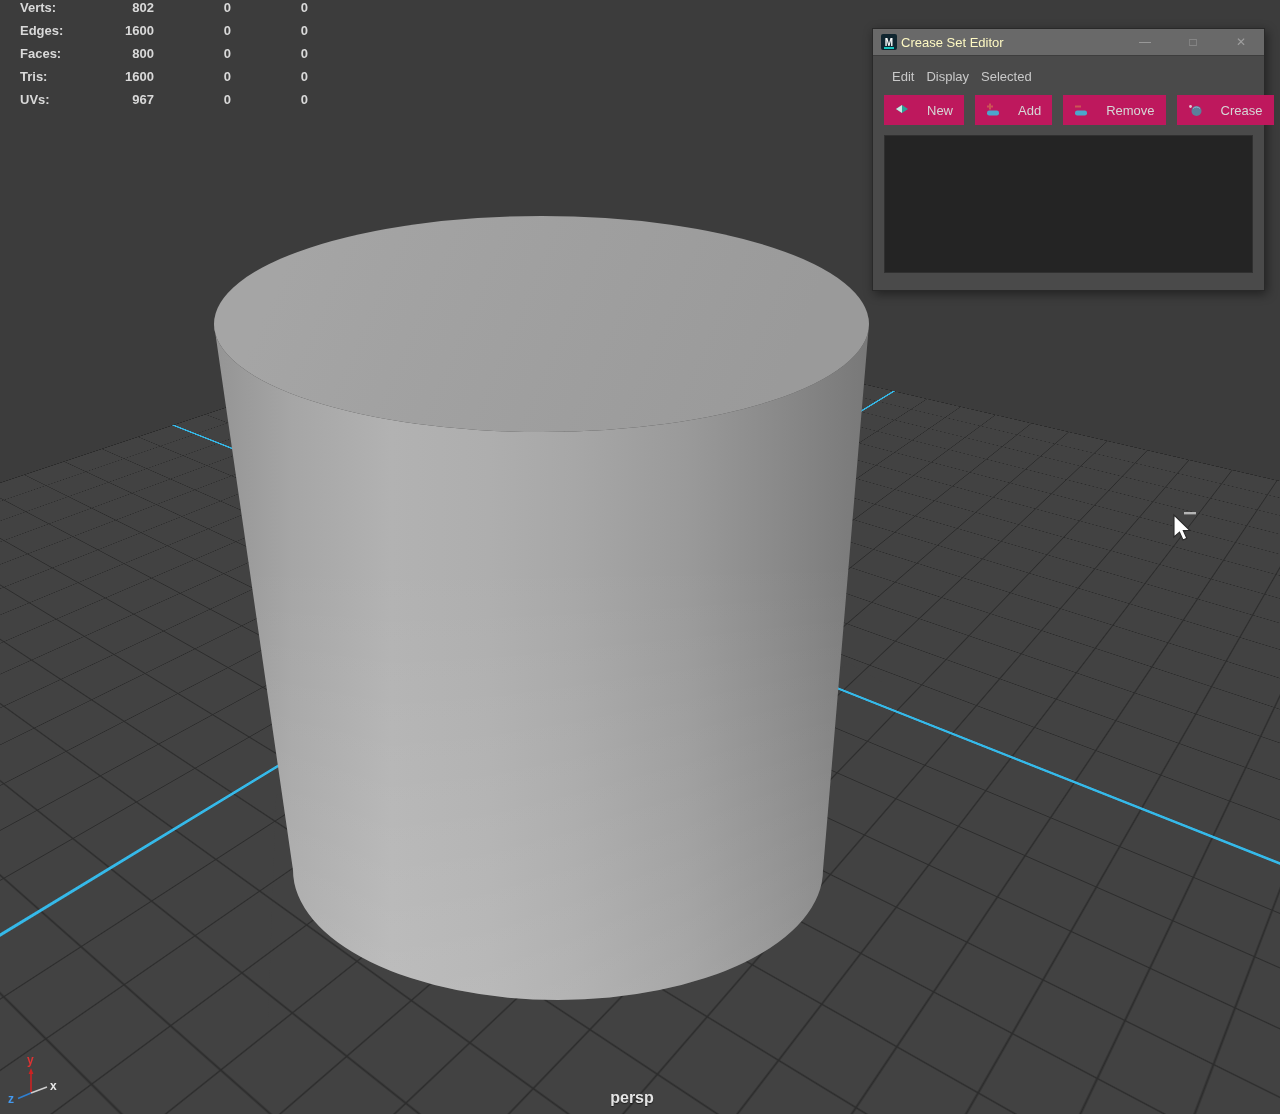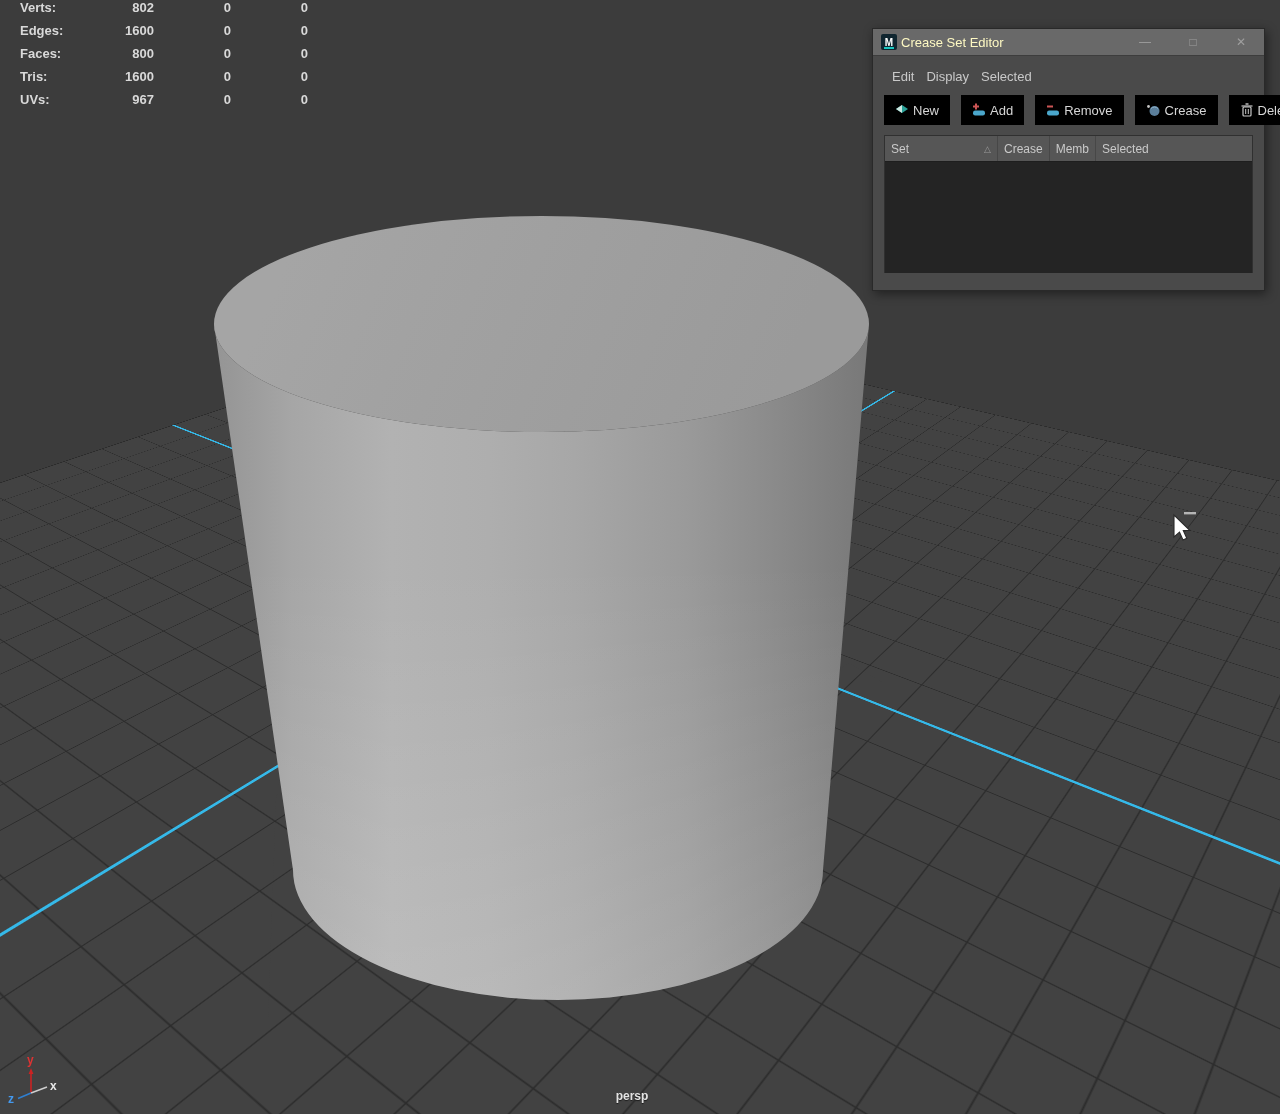--- a/index.html
+++ b/index.html
@@ -32,21 +32,21 @@
   
   .hud{
     position:absolute;left:20px;top:1px;z-index:5;
     display:grid;grid-template-columns:64px 70px 77px 77px;row-gap:9px;
     font-size:13px;font-weight:bold;color:#d9d9d9;line-height:14px;
   }
   .hud .v{text-align:right;}
   
   .persp-label{
     position:absolute;left:600px;top:1089px;width:64px;text-align:center;z-index:5;
-    font-size:12px;font-weight:bold;color:#e3e3e3;text-shadow:0 1px 1px rgba(0,0,0,.6);
+    font-size:16px;font-weight:bold;color:#e3e3e3;text-shadow:0 1px 1px rgba(0,0,0,.6);
   }
   .gizmo,.cursor{position:absolute;z-index:6;pointer-events:none;}
   .gizmo{left:6px;top:1046px;}
   .cursor{left:1170px;top:508px;z-index:20;}
   
   .window{
     position:absolute;left:872px;top:28px;width:393px;height:263px;z-index:10;
     background:#4a4a4a;border:1px solid #292929;box-sizing:border-box;
     box-shadow:2px 3px 10px rgba(0,0,0,.45);
     color:#d0d0d0;font-size:13px;
@@ -63,22 +63,22 @@
   .maya-icon::after{
     content:"";position:absolute;bottom:1px;left:3px;right:3px;height:2px;background:#18c7c0;
   }
   .title-text{margin-left:4px;color:#fef9c3;flex:1 1 auto;}
   .win-controls{display:flex;gap:30px;padding-right:6px;}
   .win-btn{width:18px;text-align:center;color:#9e9e9e;font-size:12px;cursor:default;}
   .menubar{display:flex;gap:12px;padding:13px 0 8px 19px;color:#c9c9c9;}
   .menu-item{cursor:default;}
   .btnrow{display:flex;gap:11px;padding:3px 10px 8px 11px;}
   .btn{
-    height:30px;background:#000000;border:none;display:inline-flex;align-items:center;
-    gap:4px;padding:0 11px;color:#d6d6d6;font-family:inherit;font-size:13px;cursor:default;
+    height:30px;background:#be185d;border:none;display:inline-flex;align-items:center;
+    gap:18px;padding:0 11px;color:#d6d6d6;font-family:inherit;font-size:13px;cursor:default;
   }
   .btn svg{display:block;}
   .settable{
     margin:2px 11px 0 11px;border:1px solid #303030;height:138px;box-sizing:border-box;
     background:#242424;
   }
   .thead{display:flex;background:#565656;height:25px;align-items:center;
     color:#c9c9c9;font-size:12px;border-bottom:1px solid #1e1e1e;}
   .th{padding:0 6px;box-sizing:border-box;display:flex;align-items:center;height:100%;}
   .th + .th{border-left:1px solid #474747;}
@@ -217,35 +217,20 @@
           <line x1="1.5" y1="3" x2="12.5" y2="3" stroke="#c9c9c9" stroke-width="1.2"></line>
           <line x1="5.5" y1="1" x2="8.5" y2="1" stroke="#c9c9c9" stroke-width="1.4"></line>
           <line x1="5.7" y1="6" x2="5.7" y2="11" stroke="#c9c9c9" stroke-width="1"></line>
           <line x1="8.3" y1="6" x2="8.3" y2="11" stroke="#c9c9c9" stroke-width="1"></line>
         </svg>
         <span>Delete</span>
       </button>
     </div>
 
     <div class="settable">
-      <div class="thead">
-        <div class="th th-set">
-          <span>Set</span>
-          <span class="sort-tri">△</span>
-        </div>
-        <div class="th th-crease">
-          <span>Crease</span>
-        </div>
-        <div class="th th-memb">
-          <span>Memb</span>
-        </div>
-        <div class="th th-selected">
-          <span>Selected</span>
-        </div>
-      </div>
       <div class="tbody"></div>
     </div>
   </div>
 
   <svg class="cursor" width="32" height="40" viewBox="0 0 32 40">
     <path d="M4 7 L4 29 L9.5 24.2 L13 32 L16.8 30.2 L13.3 22.5 L20 22.5 Z" fill="#ffffff" stroke="#2a2a2a" stroke-width="1.1"></path>
     <rect x="14" y="4" width="12" height="2.4" fill="#b5b5b5"></rect>
   </svg>
 
 </div>

